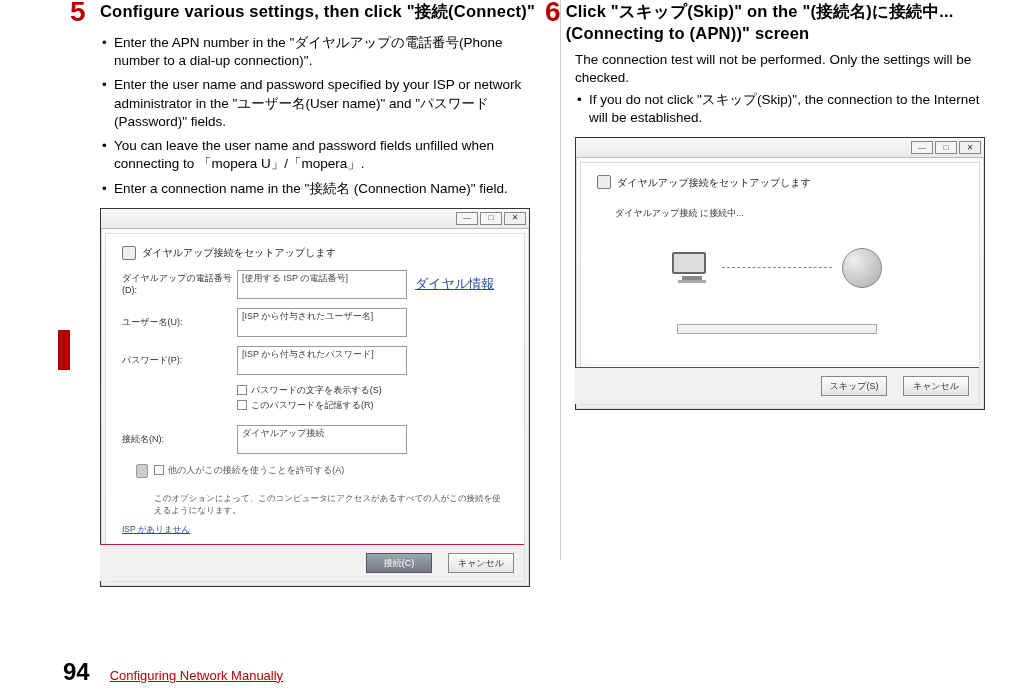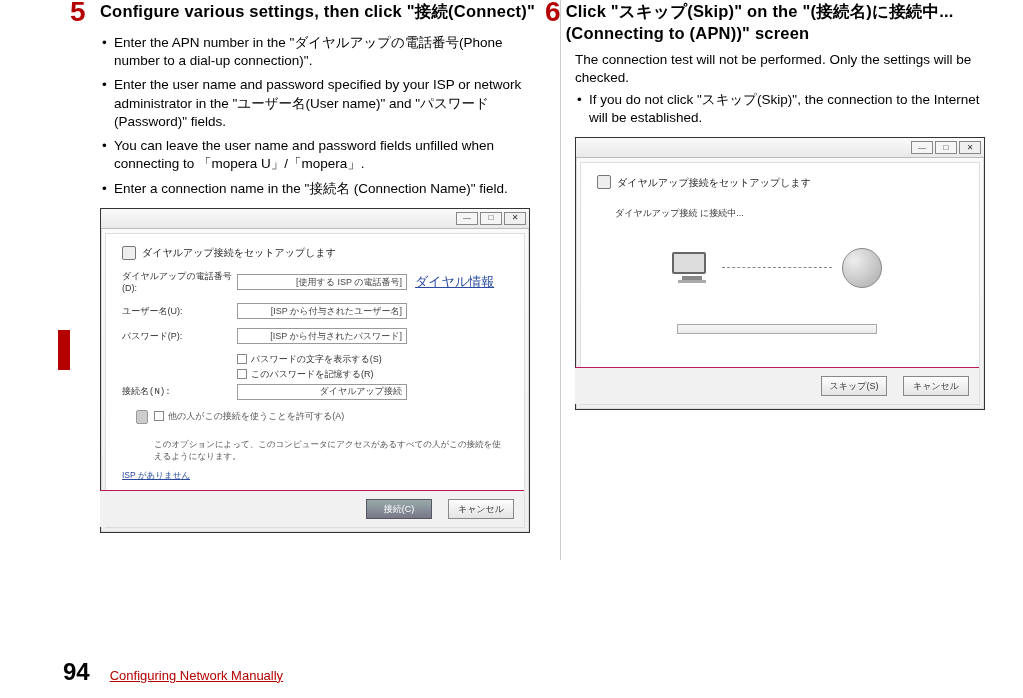--- a/index.html
+++ b/index.html
@@ -85,27 +85,26 @@
     .winbtn.close{ background:#f0f0f0;}
     .dialog-inner { padding: 12px 22px 14px 16px; background:#fff; border:1px solid #ddd; margin:4px;}
     .dlg-head { display:flex;align-items:center;gap:6px;margin-bottom:10px;}
     .dlg-ico {width:14px;height:14px;border:1px solid #777;border-radius:2px;background:#eee;display:inline-block;}
     .dlg-title{font-size:10px;color:#222;}
     .isp-line{margin:8px 0 14px 20px;font-size:10px;}
     .form-row{display:flex;align-items:center;margin-bottom:9px;}
     .form-label{width:115px;font-size:9px;}
     .form-input{
       flex:0 0 170px;
-      height:16px;
+      height:29px;
       border:1px solid #999;
       background:#fff;
       padding:1px 4px;
       font-size:9px;
       color:#444;
-      text-align:right;
     }
     .link-txt{color:#2a4aa0;text-decoration:underline;font-size:13px;margin-left:8px;}
     .checkbox-row{display:flex;align-items:center;font-size:9px;margin:3px 0 3px 115px;}
     .checkbox-row .cb{width:10px;height:10px;border:1px solid #888;margin-right:4px;background:#fff;}
     .note-box{display:flex;gap:6px;margin:10px 0 4px 14px;font-size:8.5px;color:#555;}
     .shield{width:12px;height:14px;background:#ccc;border:1px solid #999;display:inline-block;border-radius:2px;}
     .note-text{flex:1;}
     .isp-none{color:#2a4aa0;text-decoration:underline;font-size:8.5px;margin-top:4px;display:inline-block;}
     .dlg-buttons{display:flex;justify-content:flex-end;gap:16px;padding:8px 10px;background:#f1f1f1;border-top:1px solid #be185d;margin:8px -22px -14px -22px;}
     .dlg-btn{
@@ -188,21 +187,21 @@
             <div class="form-input">[ISP から付与されたパスワード]</div>
           </div>
           <div class="checkbox-row">
             <span class="cb"></span>
             <span>パスワードの文字を表示する(S)</span>
           </div>
           <div class="checkbox-row">
             <span class="cb"></span>
             <span>このパスワードを記憶する(R)</span>
           </div>
-          <div class="form-row" style="margin-top:4px;font-family:Liberation Mono, monospace;">
+          <div class="form-row" style="margin-top:14px;">
             <div class="form-label">接続名(N):</div>
             <div class="form-input">ダイヤルアップ接続</div>
           </div>
 
           <div class="note-box">
             <span class="shield"></span>
             <div class="note-text">
               <div class="checkbox-row" style="margin:0;">
                 <span class="cb"></span>
                 <span>他の人がこの接続を使うことを許可する(A)</span>

